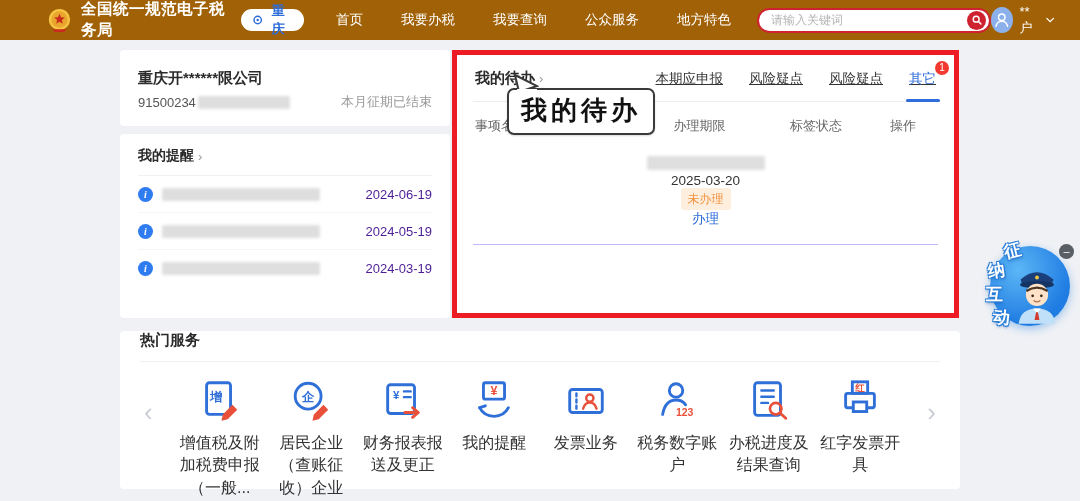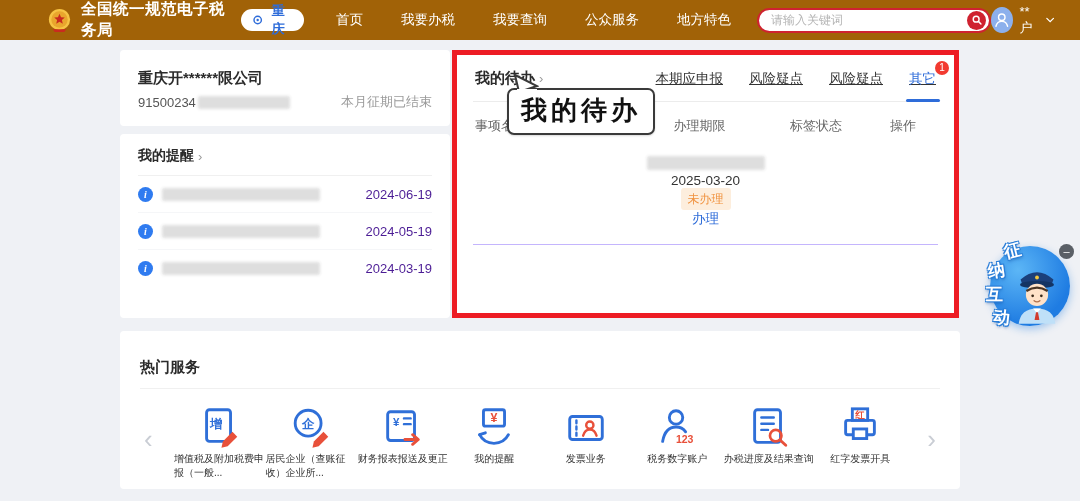--- a/index.html
+++ b/index.html
@@ -71,26 +71,26 @@
   .c-name{ flex:1; text-align:left;}
   .c-deadline{ width:125px; text-align:center;}
   .c-status{ width:108px; text-align:center;}
   .c-action{ width:66px; text-align:center;}
   .t-row .c-name .redacted{ width:118px; height:14px;}
   .t-row .c-deadline{ color:#333;}
   .status-badge{ display:inline-block; background:#fdeedd; color:#f0923f;
     font-size:12px; padding:2.5px 7px; border-radius:3px;}
   .action-link{ color:#2e6cd9; cursor:pointer;}
   
-  .card-services{ left:120px; top:331px; width:840px; height:158px; padding:27px 20px;}
+  .card-services{ left:120px; top:331px; width:840px; height:158px; padding:0 20px;}
   .svc-divider{ border-bottom:1px solid #f0f0f0; margin-top:11px;}
   .svc-row{ position:relative; margin-top:15px; display:flex; justify-content:space-between; padding:0 34px;}
   .svc{ width:100px; display:flex; flex-direction:column; align-items:center; cursor:pointer;}
   .svc-ico{ height:48px; display:flex; align-items:center; justify-content:center;}
-  .svc-label{ font-size:10px; color:#333; text-align:left; line-height:1.4;}
+  .svc-label{ margin-top:7px; font-size:16px; color:#333; text-align:center; line-height:1.4;}
   .car-chev{ position:absolute; top:22px; font-size:26px; color:#c9cdd4; cursor:pointer; line-height:1; user-select:none;}
   .car-chev.left{ left:4px;} .car-chev.right{ right:4px;}
   
   .mascot{ position:absolute; right:6px; top:238px; width:96px; height:100px; z-index:15; cursor:pointer;}
   .mascot-circle{ position:absolute; right:4px; top:8px; width:80px; height:80px; border-radius:50%;
     background:radial-gradient(circle at 35% 30%, #5cb6f6, #1f7ce2 70%); box-shadow:0 3px 8px rgba(31,124,226,.4);}
   .mascot-min{ position:absolute; right:0; top:6px; width:15px; height:15px; border-radius:50%;
     background:#5a5f66; color:#fff; display:flex; align-items:center; justify-content:center;
     font-size:11px; line-height:1;}
   .mchar{ position:absolute; color:#fff; font-size:17px; font-weight:bold;

